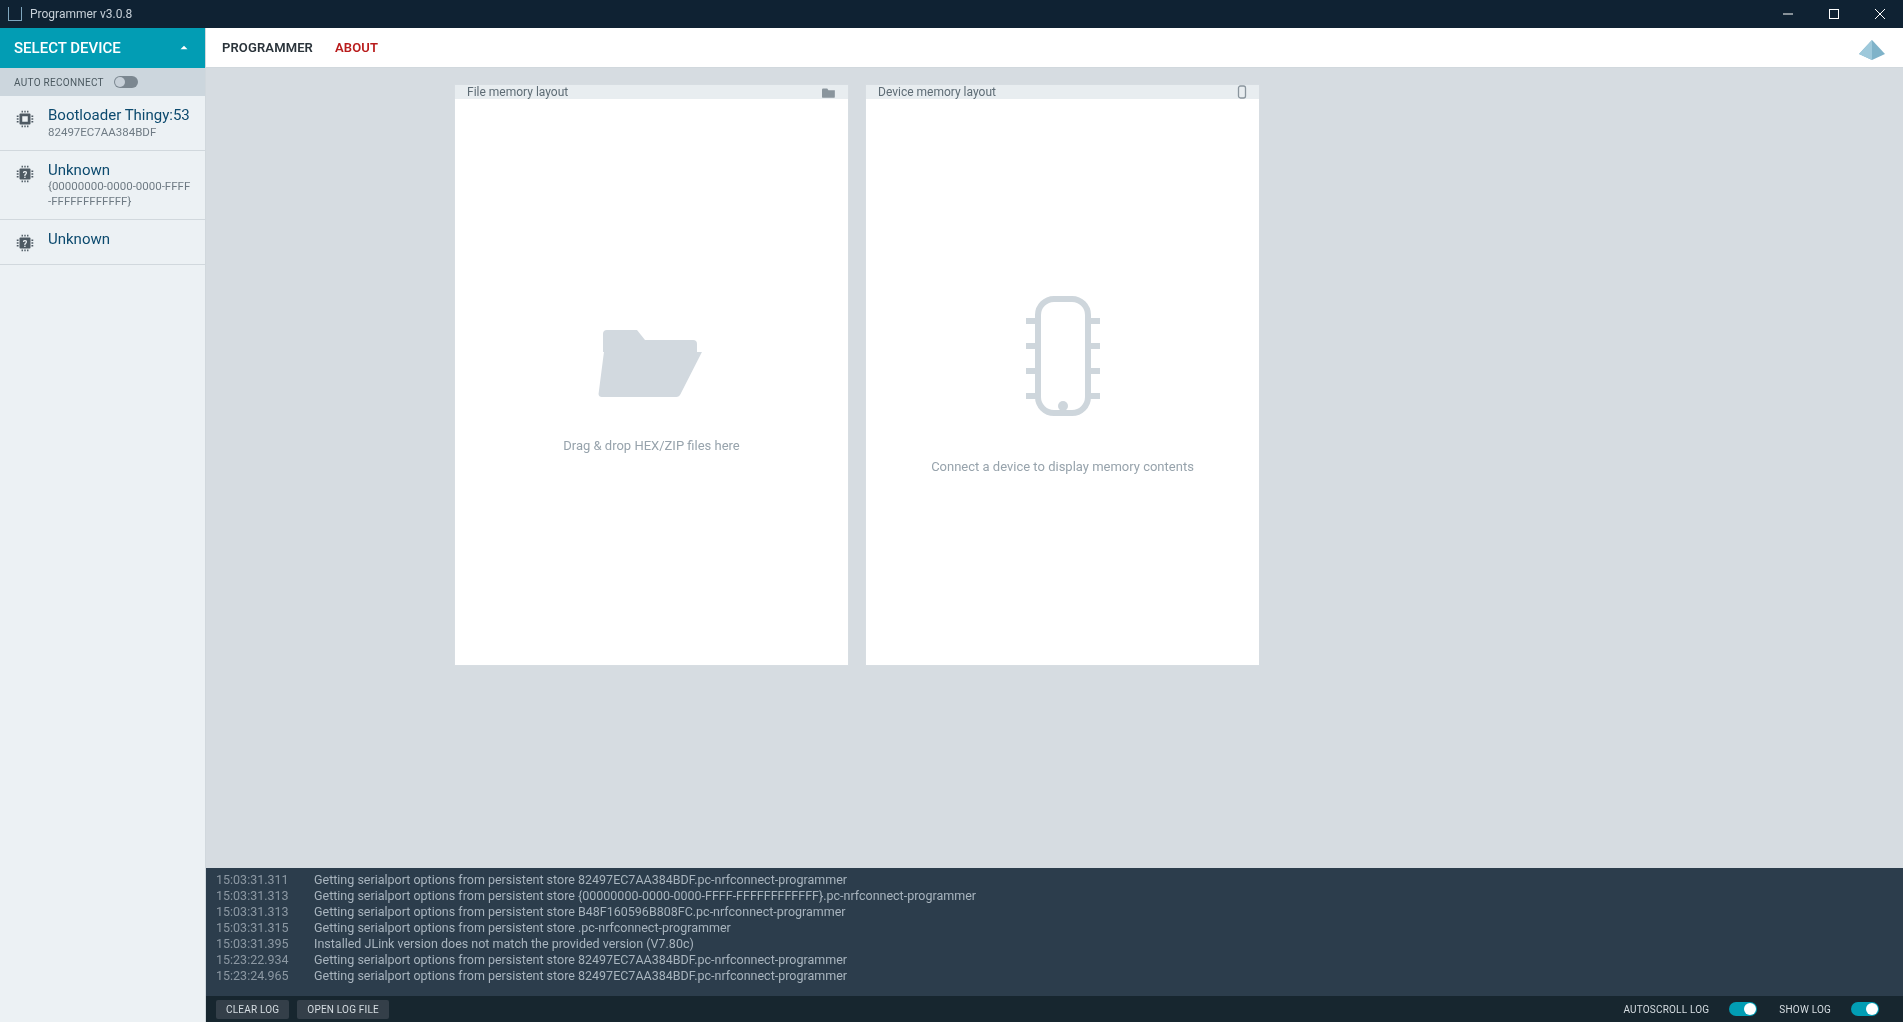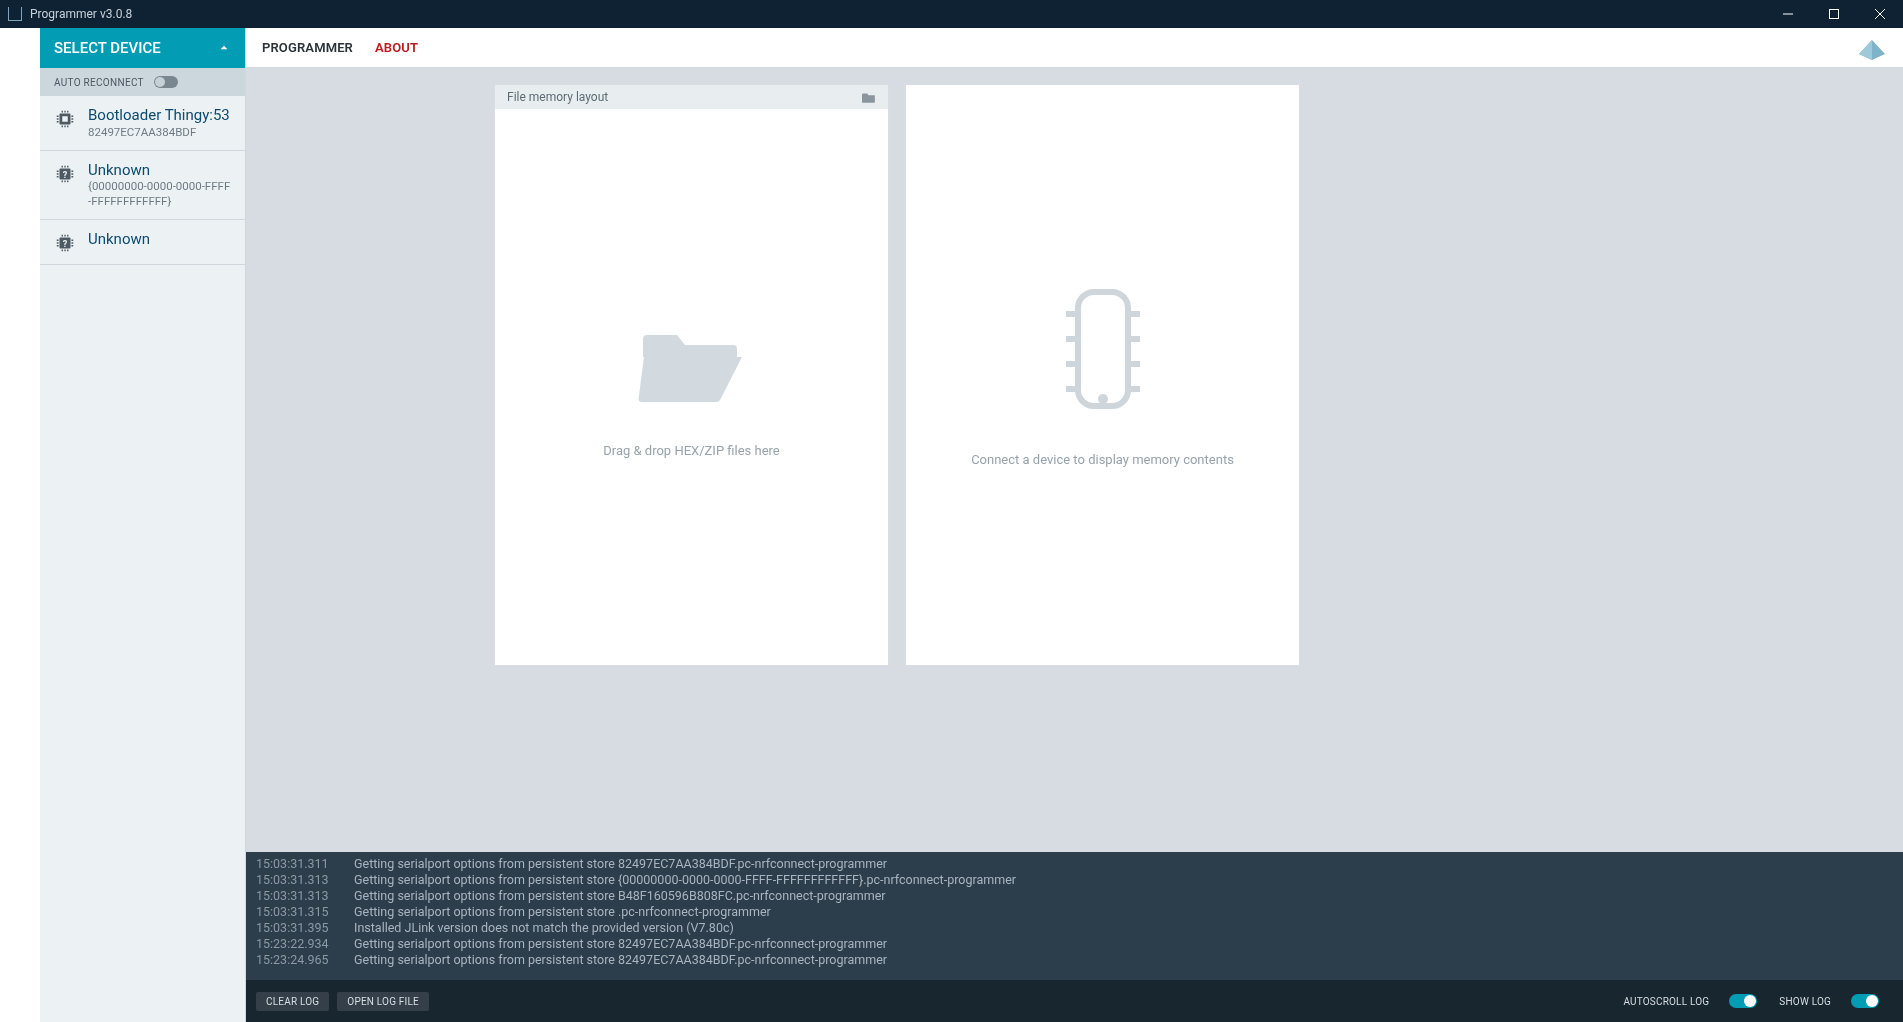--- a/index.html
+++ b/index.html
@@ -24,21 +24,21 @@
   *{box-sizing:border-box;font-family:"Segoe UI",Roboto,Arial,sans-serif;}
   html,body{margin:0;padding:0;width:1903px;height:1022px;overflow:hidden;background:#fff;}
 
   
   .titlebar{height:28px;background:var(--titlebar);display:flex;align-items:center;color:#C7D0D8;font-size:12px;padding-left:8px;}
   .titlebar .app-icon{width:14px;height:14px;border:1.5px solid #7FA6BE;border-top:none;border-bottom:1.5px solid #7FA6BE;margin-right:8px;}
   .titlebar .spacer{flex:1;}
   .titlebar .winbtn{width:46px;height:28px;display:flex;align-items:center;justify-content:center;color:#fff;cursor:pointer;}
 
   
-  .root{display:flex;height:calc(1022px - 28px);padding-left:40px;}
+  .root{display:flex;height:calc(1022px - 28px);}
   .sidebar{width:206px;background:var(--sidebar-bg);display:flex;flex-direction:column;border-right:1px solid var(--divider);}
   .select-device{height:40px;background:var(--teal);color:#fff;display:flex;align-items:center;justify-content:space-between;padding:0 14px;font-size:15px;font-weight:500;cursor:pointer;}
   .select-device .arrow{transform:rotate(180deg);}
 
   .auto-reconnect{height:28px;background:var(--sidebar-head-bg);display:flex;align-items:center;padding:0 14px;gap:10px;}
   .auto-reconnect-label{font-size:10px;color:#4B5960;letter-spacing:.03em;}
   .toggle-sm{width:24px;height:12px;background:#7B8790;border-radius:6px;position:relative;cursor:pointer;}
   .toggle-sm::after{content:"";position:absolute;top:1px;left:1px;width:10px;height:10px;border-radius:50%;background:#C7D0D8;}
 
   .device-list{flex:1;overflow:auto;}
@@ -49,31 +49,31 @@
 
   .right{flex:1;display:flex;flex-direction:column;}
   .topbar{height:40px;background:#fff;border-bottom:1px solid var(--divider);display:flex;align-items:center;padding:0 16px;gap:22px;}
   .tab{font-size:13px;color:#b91c1c;font-weight:600;cursor:pointer;letter-spacing:.01em;}
   .tab.active{color:#2A333A;}
   .top-spacer{flex:1;}
   .nordic-logo{width:30px;height:24px;}
 
   .content{flex:1;background:var(--content-bg);display:flex;gap:16px;padding:16px 60px 16px 248px;align-items:flex-start;}
   .panel{background:var(--panel-body);border:1px solid #D7DDE2;width:395px;height:582px;display:flex;flex-direction:column;}
-  .panel-head{height:24px;background:var(--panel-head);display:flex;align-items:center;justify-content:space-between;padding:0 12px;font-size:12px;color:#5E6C75;}
+  .panel-head{height:14px;background:var(--panel-head);display:flex;align-items:center;justify-content:space-between;padding:0 12px;font-size:12px;color:#5E6C75;}
   .panel-body{flex:1;display:flex;flex-direction:column;align-items:center;justify-content:center;gap:38px;padding:20px;}
   .placeholder-text{font-size:13px;color:#97A3AC;}
 
   
   .log{height:128px;background:var(--log-bg);overflow:hidden;font-size:12.5px;line-height:16px;padding:4px 10px 0 10px;}
   .log-row{display:flex;gap:14px;}
   .log-time{color:var(--log-time);width:84px;flex-shrink:0;}
   .log-msg{color:var(--log-msg);}
 
-  .log-footer{height:42px;background:var(--log-footer);display:flex;align-items:center;padding:0 10px;gap:8px;}
+  .log-footer{height:26px;background:var(--log-footer);display:flex;align-items:center;padding:0 10px;gap:8px;}
   .log-btn{background:var(--btn-bg);color:#D6DDE2;font-size:10px;border:none;padding:4px 10px;border-radius:2px;cursor:pointer;letter-spacing:.02em;}
   .log-footer .spacer{flex:1;}
   .toggle-label{font-size:10px;color:#D6DDE2;margin-right:12px;letter-spacing:.02em;}
   .toggle-lg{width:28px;height:14px;background:#546270;border-radius:7px;position:relative;cursor:pointer;margin-right:14px;}
   .toggle-lg.on{background:var(--toggle-on);}
   .toggle-lg::after{content:"";position:absolute;top:1px;right:1px;width:12px;height:12px;border-radius:50%;background:#fff;}
 
   svg{display:block;}
 </style>
 </head>
@@ -191,20 +191,28 @@
             <svg width="110" height="88" viewBox="0 0 110 88" fill="#D2D9DF">
               <path d="M10 18 h30 l8 10 h48 a4 4 0 0 1 4 4 v8 H6 V22 a4 4 0 0 1 4-4z"></path>
               <path d="M6 40 h98 l-14 42 a4 4 0 0 1-4 3 H12 a4 4 0 0 1-4-3 z" transform="skewX(-10) translate(8,0)"></path>
             </svg>
           </span>
           <span class="placeholder-text">Drag &amp; drop HEX/ZIP files here</span>
         </div>
       </div>
 
       <div class="panel">
+        <div class="panel-head">
+          <span>Device memory layout</span>
+          <span>
+            <svg width="10" height="14" viewBox="0 0 10 14" fill="none" stroke="#8A959D" stroke-width="1.3">
+                <rect x="1.5" y="1" width="7" height="12" rx="2"></rect>
+              </svg>
+          </span>
+        </div>
         <div class="panel-body">
           <span>
             <svg width="90" height="130" viewBox="0 0 90 130" fill="none" stroke="#CED6DC" stroke-width="6">
               <rect x="20" y="8" width="50" height="114" rx="16"></rect>
               <path d="M8 30h10M8 55h10M8 80h10M8 105h10 M72 30h10M72 55h10M72 80h10M72 105h10"></path>
               <circle cx="45" cy="115" r="5" fill="#CED6DC" stroke="none"></circle>
             </svg>
           </span>
           <span class="placeholder-text">Connect a device to display memory contents</span>
         </div>

